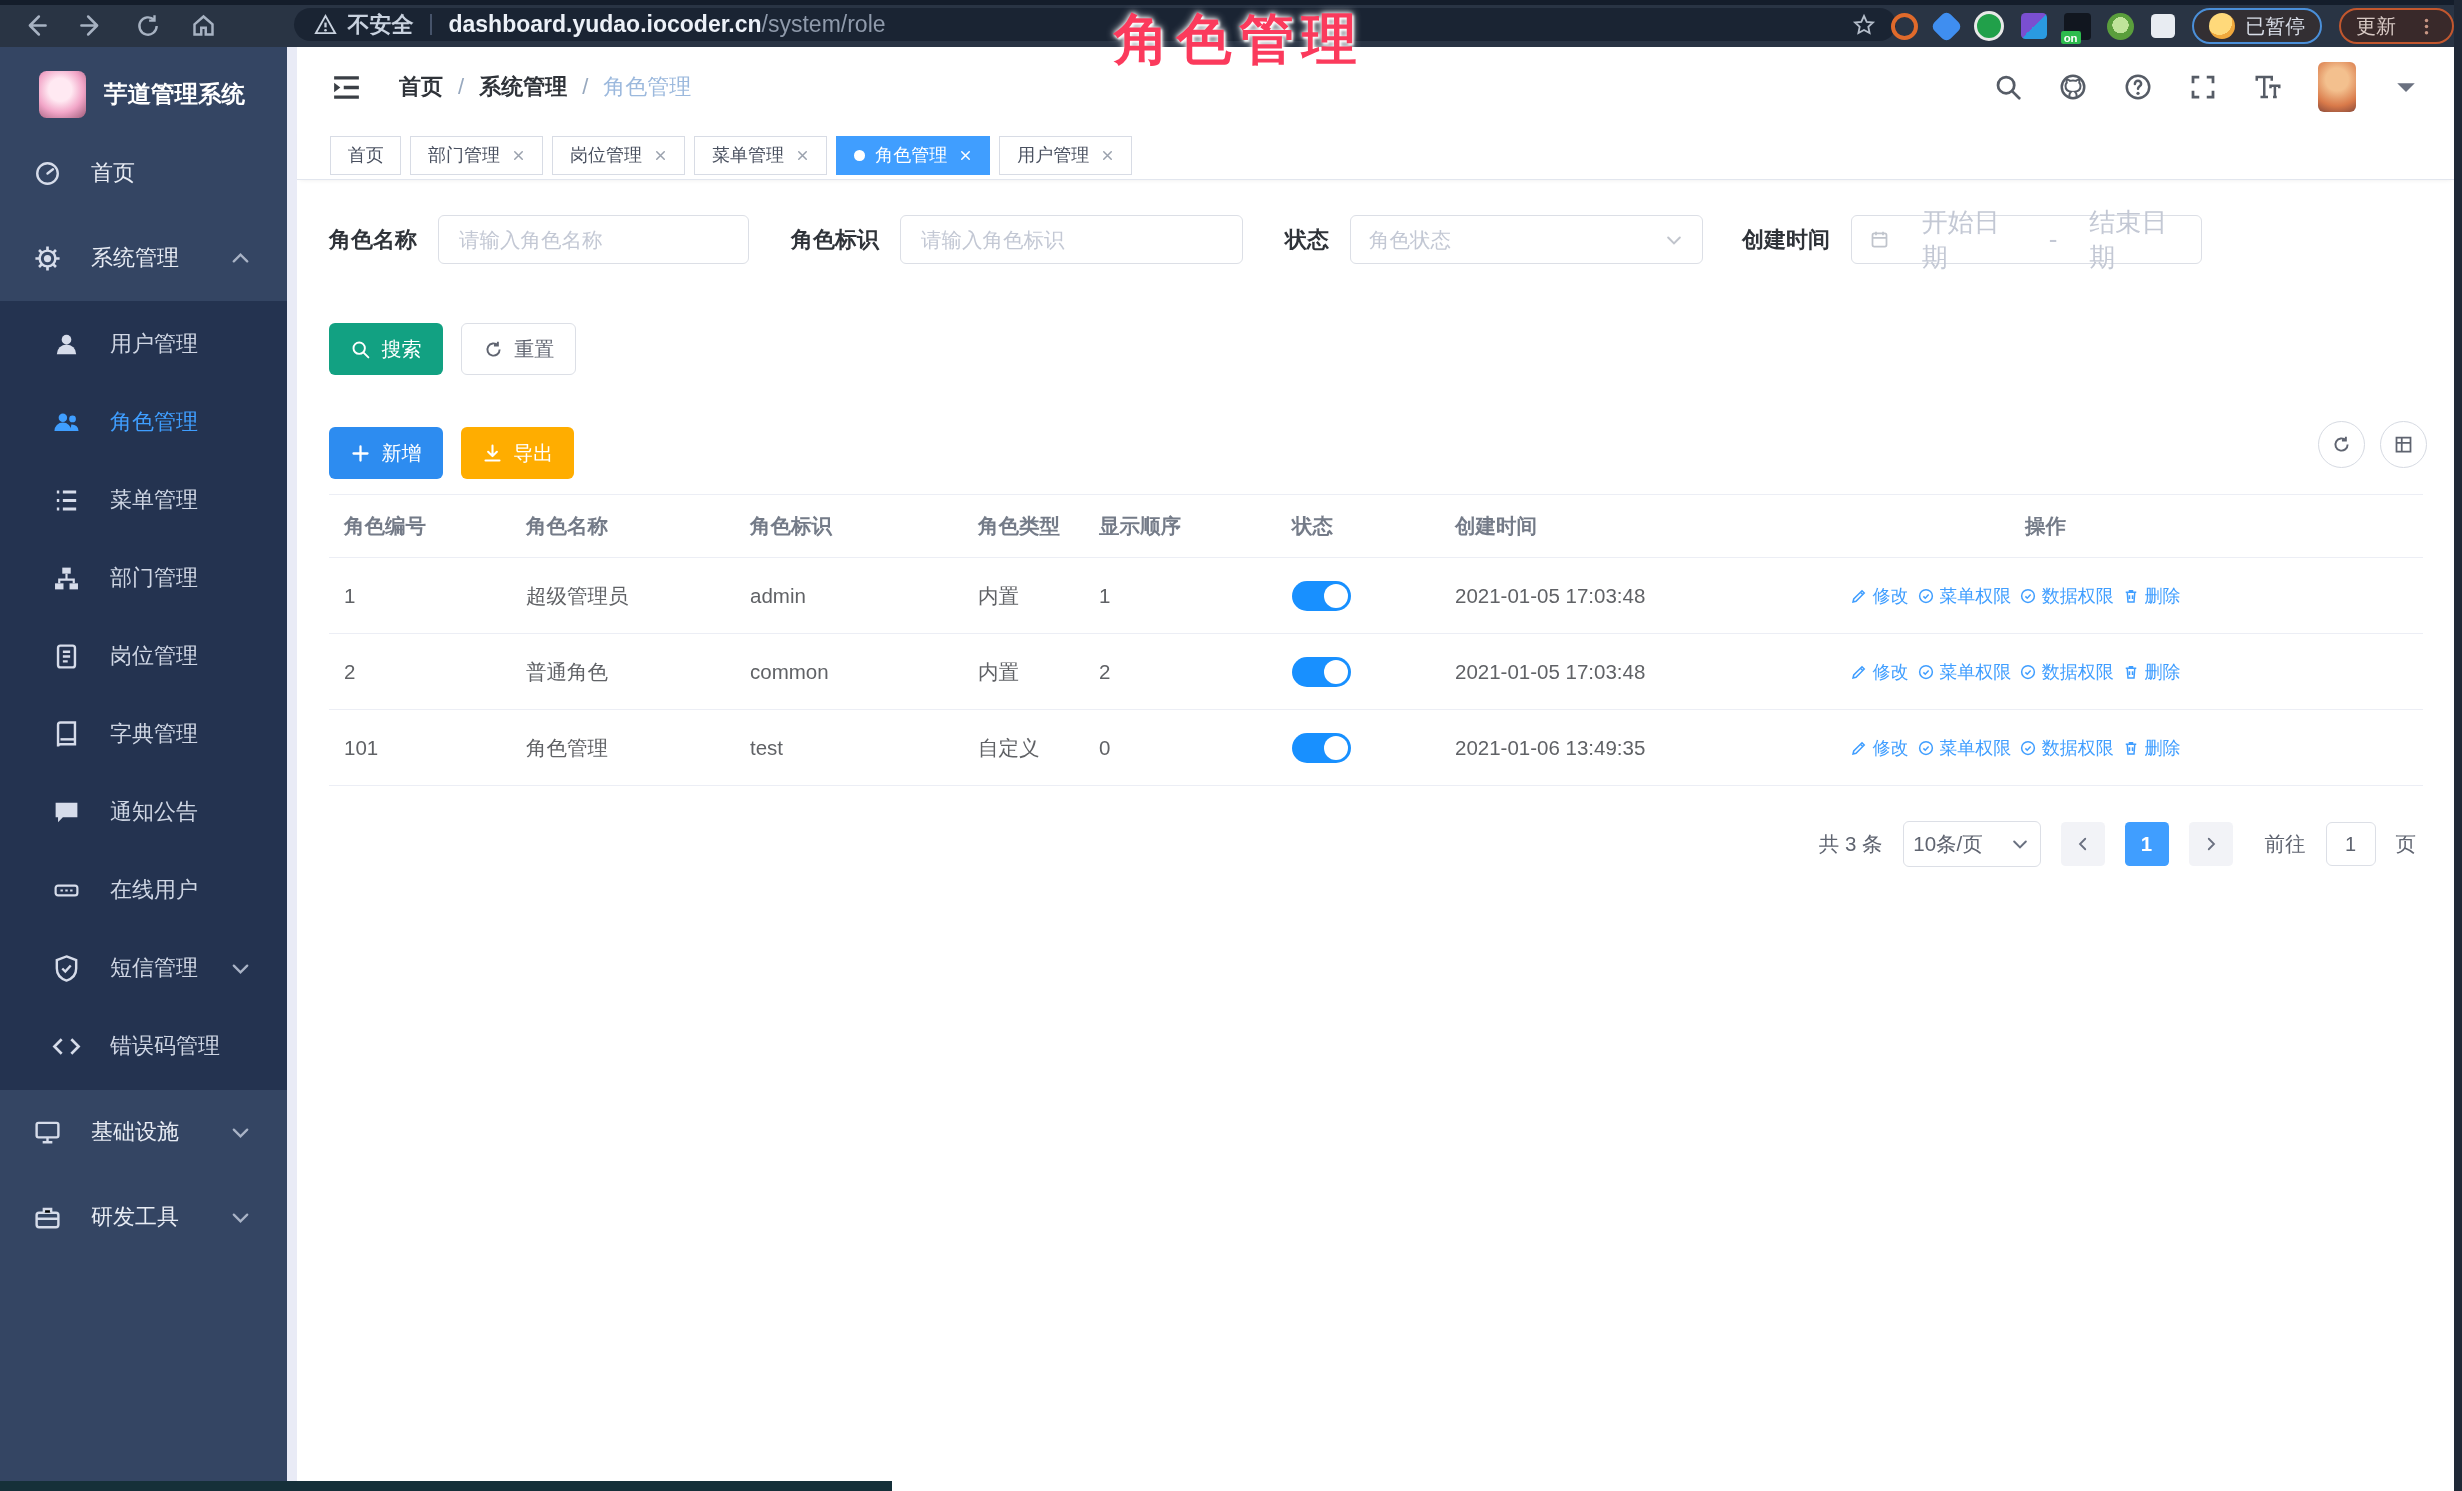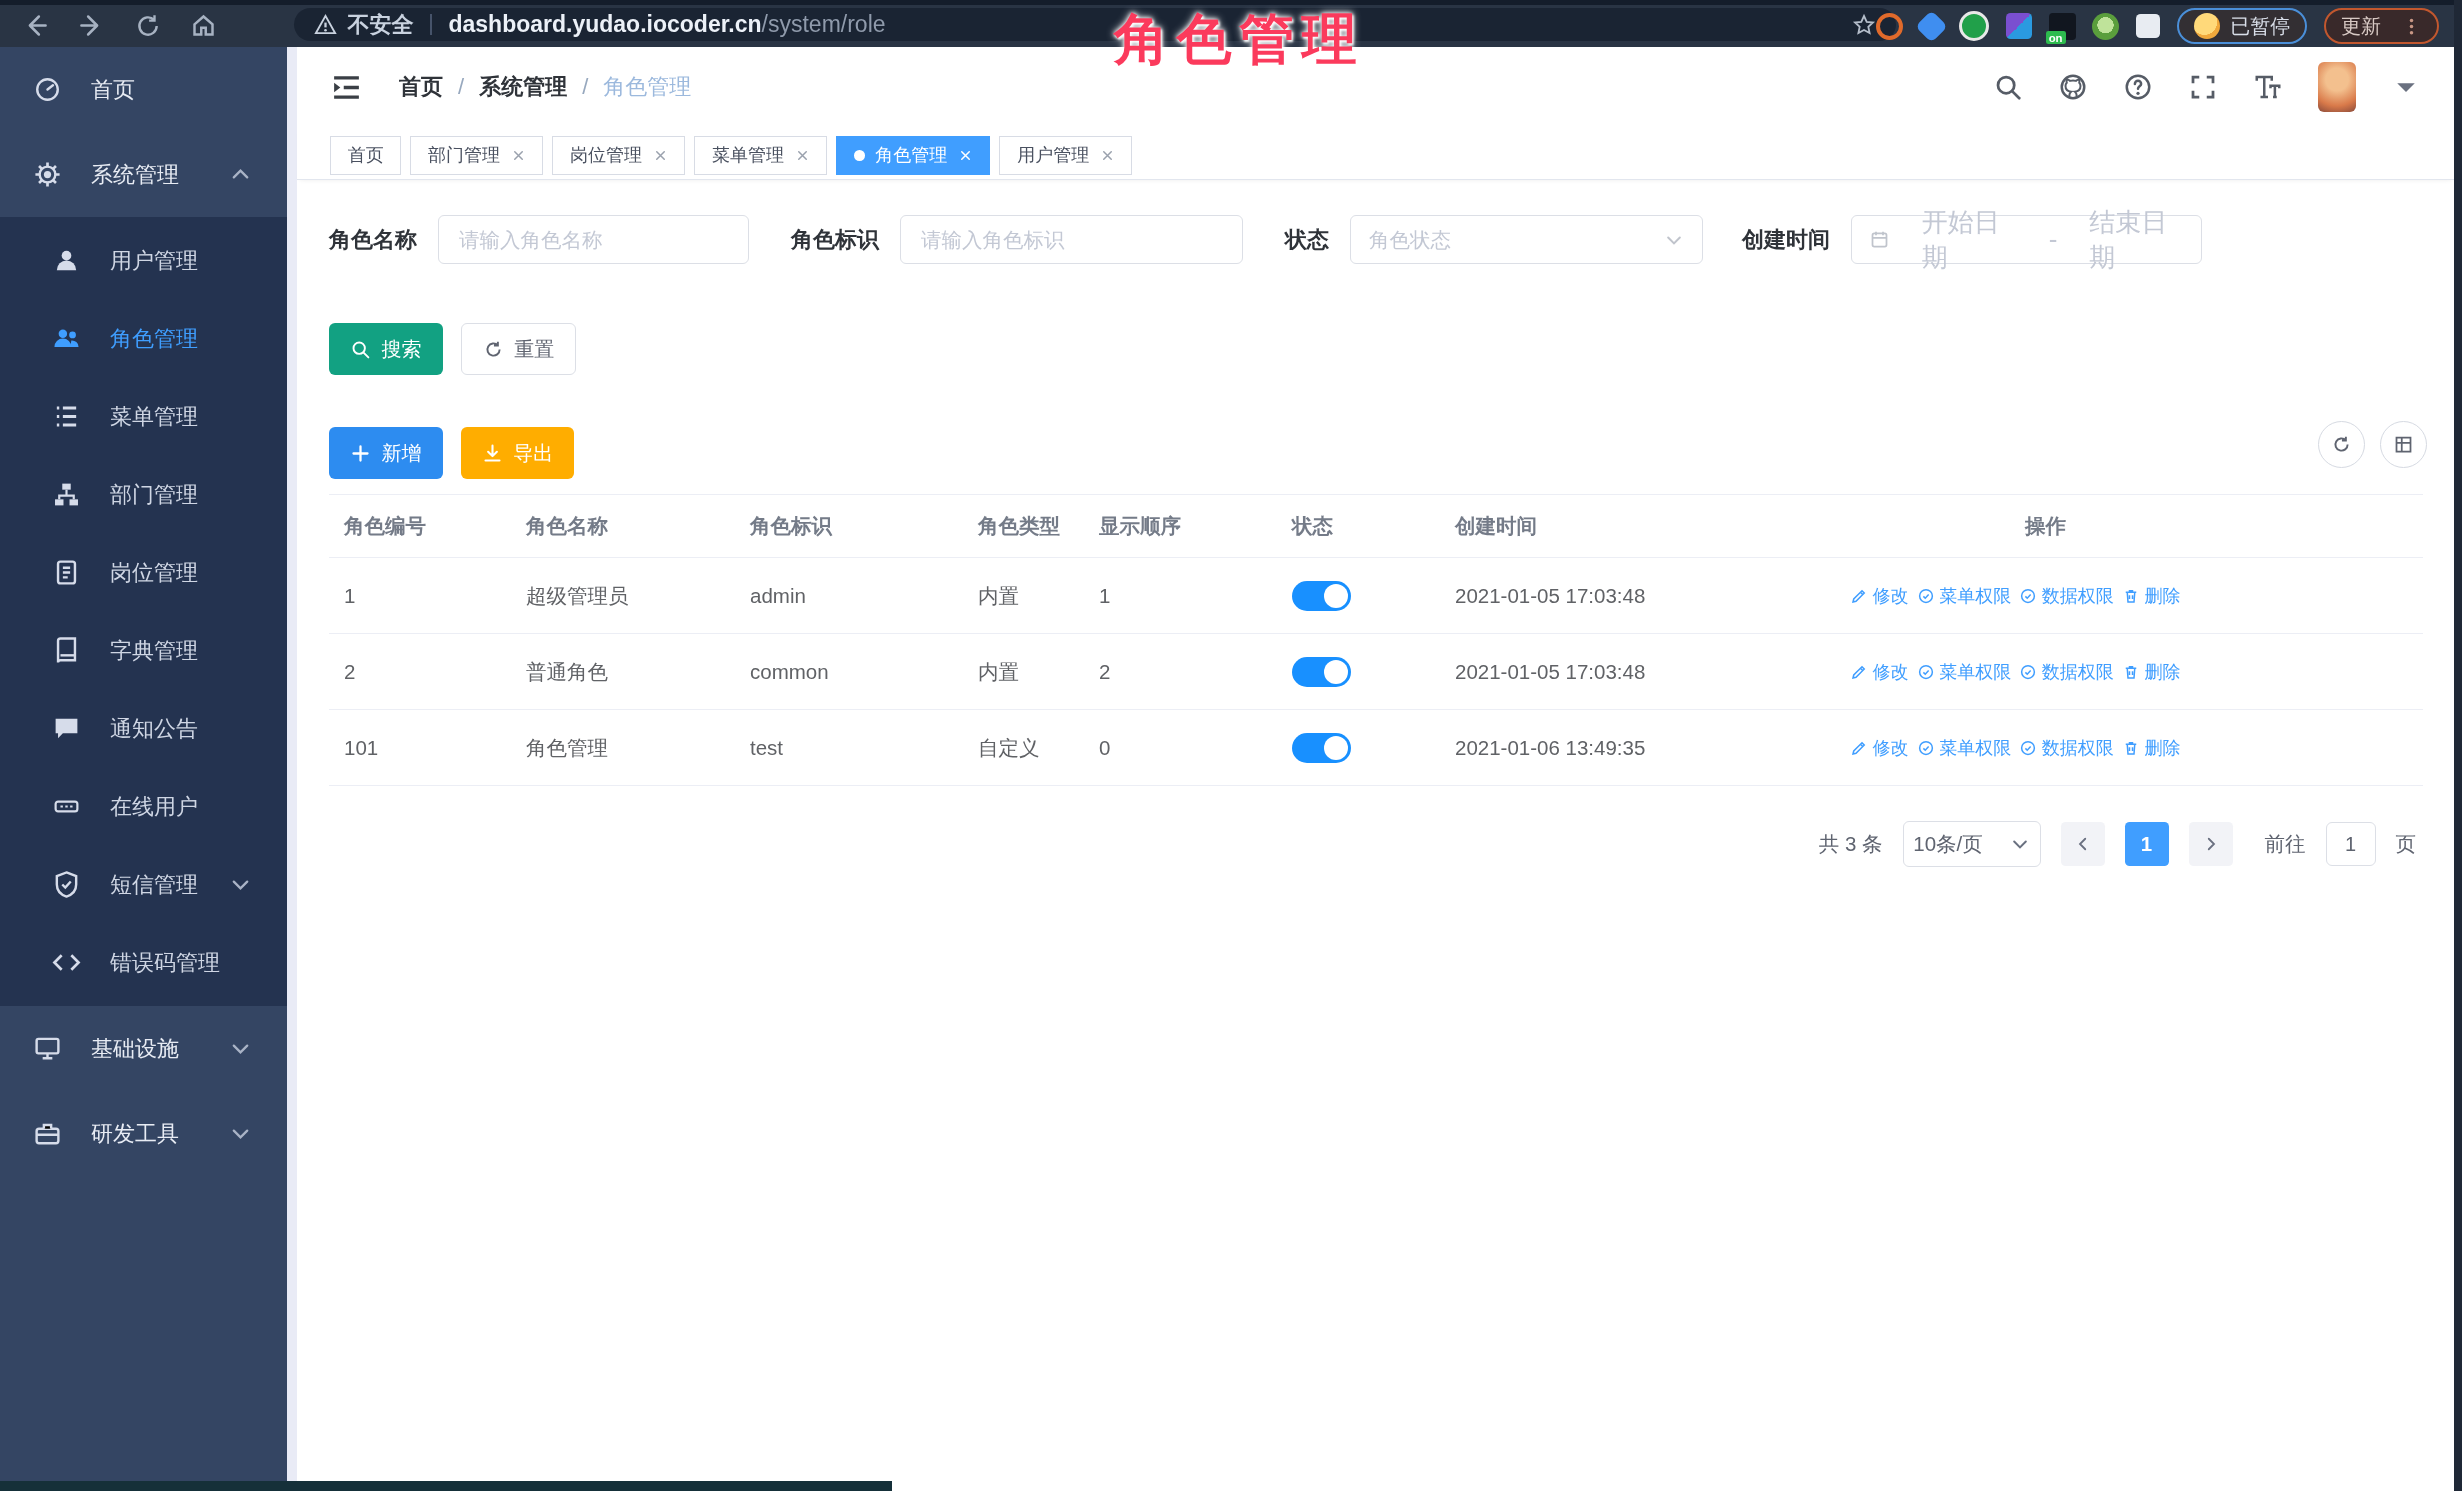--- a/index.html
+++ b/index.html
@@ -12,21 +12,21 @@
   .chrome::before{content:'';position:absolute;left:0;top:0;width:100%;height:5.3px;background:#141d2b;}
   .nav-btns{position:absolute;left:16.7px;top:9px;display:flex;gap:18px;color:#a7b2c2;}
   .nav-btn{width:38px;height:33px;display:flex;align-items:center;justify-content:center;}
   .urlbar{position:absolute;left:294px;top:8.3px;width:1562px;height:33px;background:#1a2433;border-radius:17.5px;
           display:flex;align-items:center;padding:0 20px;color:#c9d2df;}
   .url-sec{display:flex;align-items:center;gap:10.6px;font-size:22px;color:#c9d2df;font-weight:bold;}
   .url-div{width:1.5px;height:21px;background:#46536a;margin:0 16.7px;}
   .url-host{font-size:23px;font-weight:bold;color:#ecf1f8;}
   .url-path{font-size:23px;color:#8f9aab;}
   .url-star{margin-left:auto;color:#b4bdca;}
-  .ext-row{position:absolute;right:0;top:5.3px;height:42px;display:flex;align-items:center;gap:16.7px;padding-right:23px;}
+  .ext-row{position:absolute;right:8px;top:5.3px;height:42px;display:flex;align-items:center;gap:16.7px;}
   .ext-dot{width:27px;height:27px;border-radius:50%;}
   .ext-ring{background:transparent;border:4.6px solid #e06a2b;box-sizing:border-box;}
   .ext-gem{background:#3f8ef0;transform:rotate(45deg);border-radius:6px;width:23px;height:23px;}
   .ext-green{background:#21a04a;border:3.8px solid #e8e8e8;box-sizing:border-box;width:30px;height:30px;}
   .ext-multi{background:linear-gradient(135deg,#7a4fd0 50%,#2a9ae0 50%);border-radius:4.6px;width:26px;height:26px;}
   .ext-onbox{position:relative;width:27px;height:27px;background:#11161f;border-radius:3.8px;}
   .ext-onbox::after{content:'on';position:absolute;left:-3px;bottom:-4.6px;background:#2dbb4e;color:#fff;
                     font-size:11.4px;font-weight:bold;border-radius:2.3px;padding:0.8px 3px;}
   .ext-monkey{background:radial-gradient(circle at 50% 45%,#bfe39a 40%,#5a9e3c 41%);}
   .ext-puzzle{background:#e8ecf2;border-radius:4.6px;width:24px;height:24px;}
@@ -350,20 +350,24 @@
         <svg class="ic kebab" width="21" height="21" viewBox="0 0 28 28">
             <use href="#s-dots"></use>
           </svg>
       </div>
     </div>
   </div>
 
   <div class="overlay-title">角色管理</div>
 
   <div class="sidebar">
+    <div class="logo-row">
+      <div class="logo"></div>
+      <div class="app-title">芋道管理系统</div>
+    </div>
 
     <div class="menu-item">
       <svg class="ic mi" viewBox="0 0 38 38" width="29" height="29">
           <use href="#s-gauge"></use>
         </svg>
       <span>首页</span>
     </div>
     <div class="menu-item">
       <svg class="ic mi" viewBox="0 0 38 38" width="29" height="29">
           <use href="#s-gear"></use>

